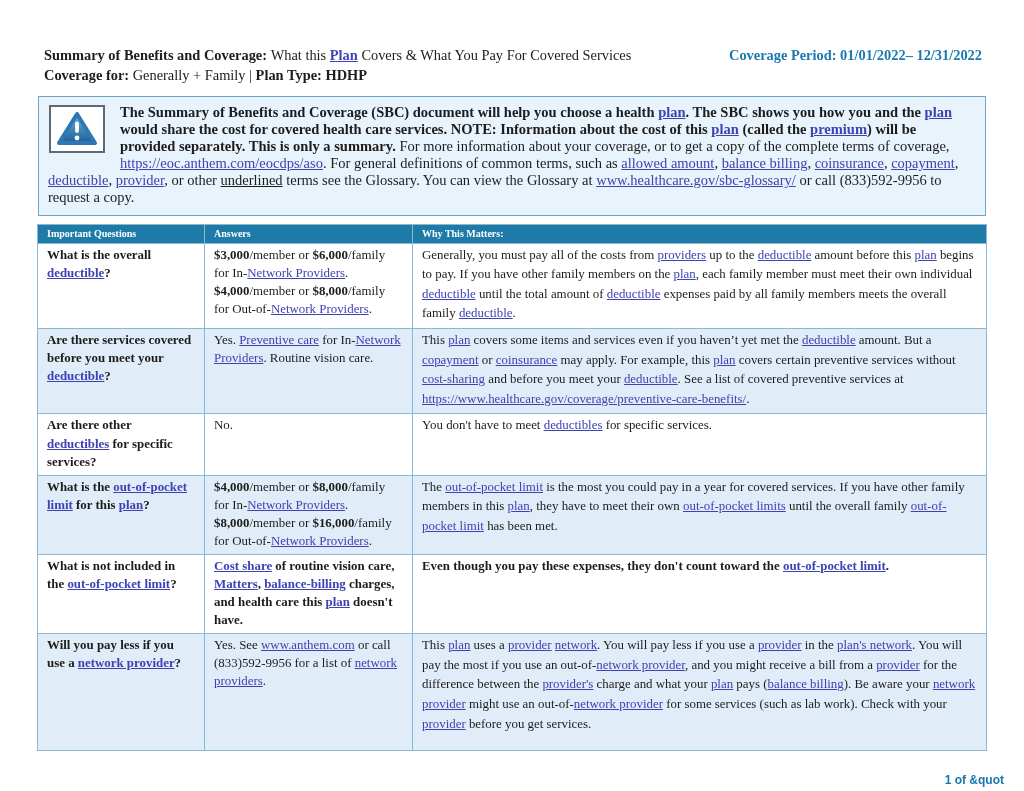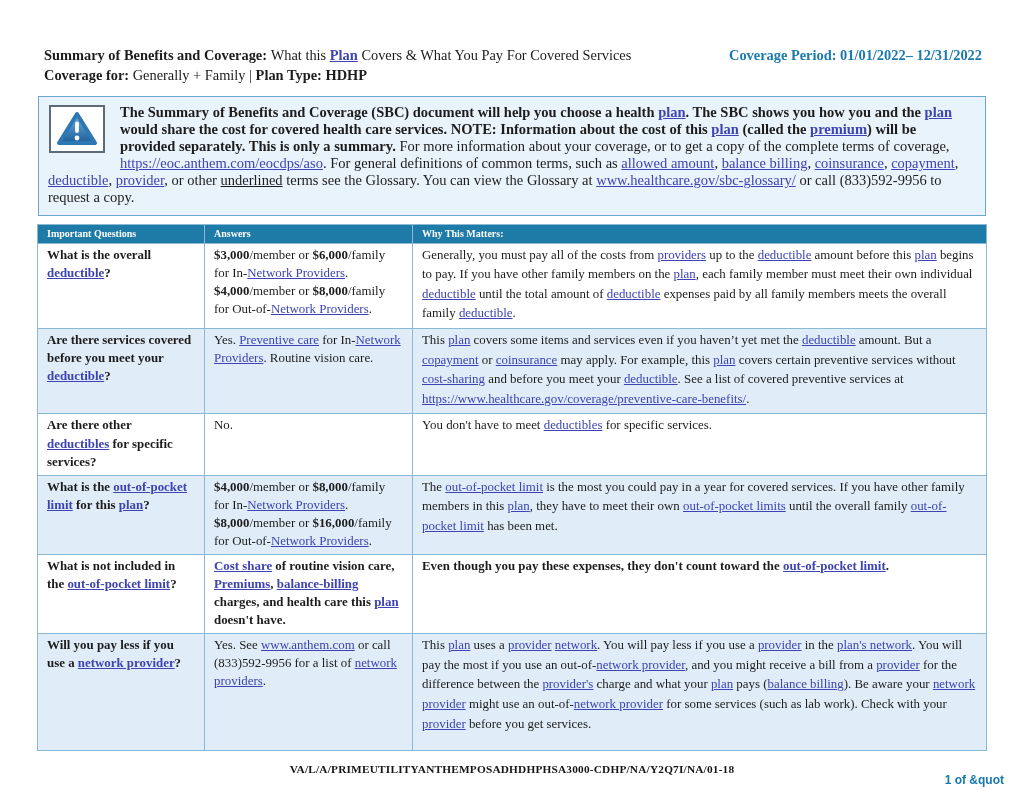--- a/index.html
+++ b/index.html
@@ -110,27 +110,26 @@
           <td class="answer"><span class="seg-p">No.</span></td>
           <td class="why"><span class="seg-p">You don't have to meet </span><span class="seg-l">deductibles</span><span class="seg-p"> for specific services.</span></td>
         </tr>
         <tr class="shaded">
           <td class="question"><span class="seg-b">What is the </span><span class="seg-bl">out-of-pocket limit</span><span class="seg-b"> for this </span><span class="seg-bl">plan</span><span class="seg-b">?</span></td>
           <td class="answer"><span class="seg-b">$4,000</span><span class="seg-p">/member or </span><span class="seg-b">$8,000</span><span class="seg-p">/family for In-</span><span class="seg-l">Network Providers</span><span class="seg-p">. </span><span class="seg-b">$8,000</span><span class="seg-p">/member or </span><span class="seg-b">$16,000</span><span class="seg-p">/family for Out-of-</span><span class="seg-l">Network Providers</span><span class="seg-p">.</span></td>
           <td class="why"><span class="seg-p">The </span><span class="seg-l">out-of-pocket limit</span><span class="seg-p"> is the most you could pay in a year for covered services. If you have other family members in this </span><span class="seg-l">plan</span><span class="seg-p">, they have to meet their own </span><span class="seg-l">out-of-pocket limits</span><span class="seg-p"> until the overall family </span><span class="seg-l">out-of-pocket limit</span><span class="seg-p"> has been met.</span></td>
         </tr>
         <tr class=" boldrow">
           <td class="question"><span class="seg-b">What is not included in the </span><span class="seg-bl">out-of-pocket limit</span><span class="seg-b">?</span></td>
-          <td class="answer"><span class="seg-l">Cost share</span><span class="seg-p"> of routine vision care, </span><span class="seg-l">Premiums</span><span class="seg-p">, </span><span class="seg-l">balance-billing</span><span class="seg-p"> charges, and health care this </span><span class="seg-l">plan</span><span class="seg-p"> doesn't have.</span></td>
+          <td class="answer"><span class="seg-l">Cost share</span><span class="seg-p"> of routine vision care, </span><span class="seg-l">Matters</span><span class="seg-p">, </span><span class="seg-l">balance-billing</span><span class="seg-p"> charges, and health care this </span><span class="seg-l">plan</span><span class="seg-p"> doesn't have.</span></td>
           <td class="why"><span class="seg-p">Even though you pay these expenses, they don't count toward the </span><span class="seg-l">out-of-pocket limit</span><span class="seg-p">.</span></td>
         </tr>
         <tr class="shaded">
           <td class="question"><span class="seg-b">Will you pay less if you use a </span><span class="seg-bl">network provider</span><span class="seg-b">?</span></td>
           <td class="answer"><span class="seg-p">Yes. See </span><span class="seg-l">www.anthem.com</span><span class="seg-p"> or call (833)592-9956 for a list of </span><span class="seg-l">network providers</span><span class="seg-p">.</span></td>
           <td class="why"><span class="seg-p">This </span><span class="seg-l">plan</span><span class="seg-p"> uses a </span><span class="seg-l">provider</span><span class="seg-p"> </span><span class="seg-l">network</span><span class="seg-p">. You will pay less if you use a </span><span class="seg-l">provider</span><span class="seg-p"> in the </span><span class="seg-l">plan's network</span><span class="seg-p">. You will pay the most if you use an out-of-</span><span class="seg-l">network provider</span><span class="seg-p">, and you might receive a bill from a </span><span class="seg-l">provider</span><span class="seg-p"> for the difference between the </span><span class="seg-l">provider's</span><span class="seg-p"> charge and what your </span><span class="seg-l">plan</span><span class="seg-p"> pays (</span><span class="seg-l">balance billing</span><span class="seg-p">). Be aware your </span><span class="seg-l">network</span><span class="seg-p"> </span><span class="seg-l">provider</span><span class="seg-p"> might use an out-of-</span><span class="seg-l">network provider</span><span class="seg-p"> for some services (such as lab work). Check with your </span><span class="seg-l">provider</span><span class="seg-p"> before you get services.</span></td>
         </tr>
       </tbody>
   </table>
 
-  <div class="doc-code">VA/L/A/PRIMEUTILITYANTHEMPOSADHDHPHSA3000-CDHP/NA/Y2Q7I/NA/01-18</div>
   <div class="page-label">1 of &amp;quot</div>
 
 </div>
 
 </body></html>

